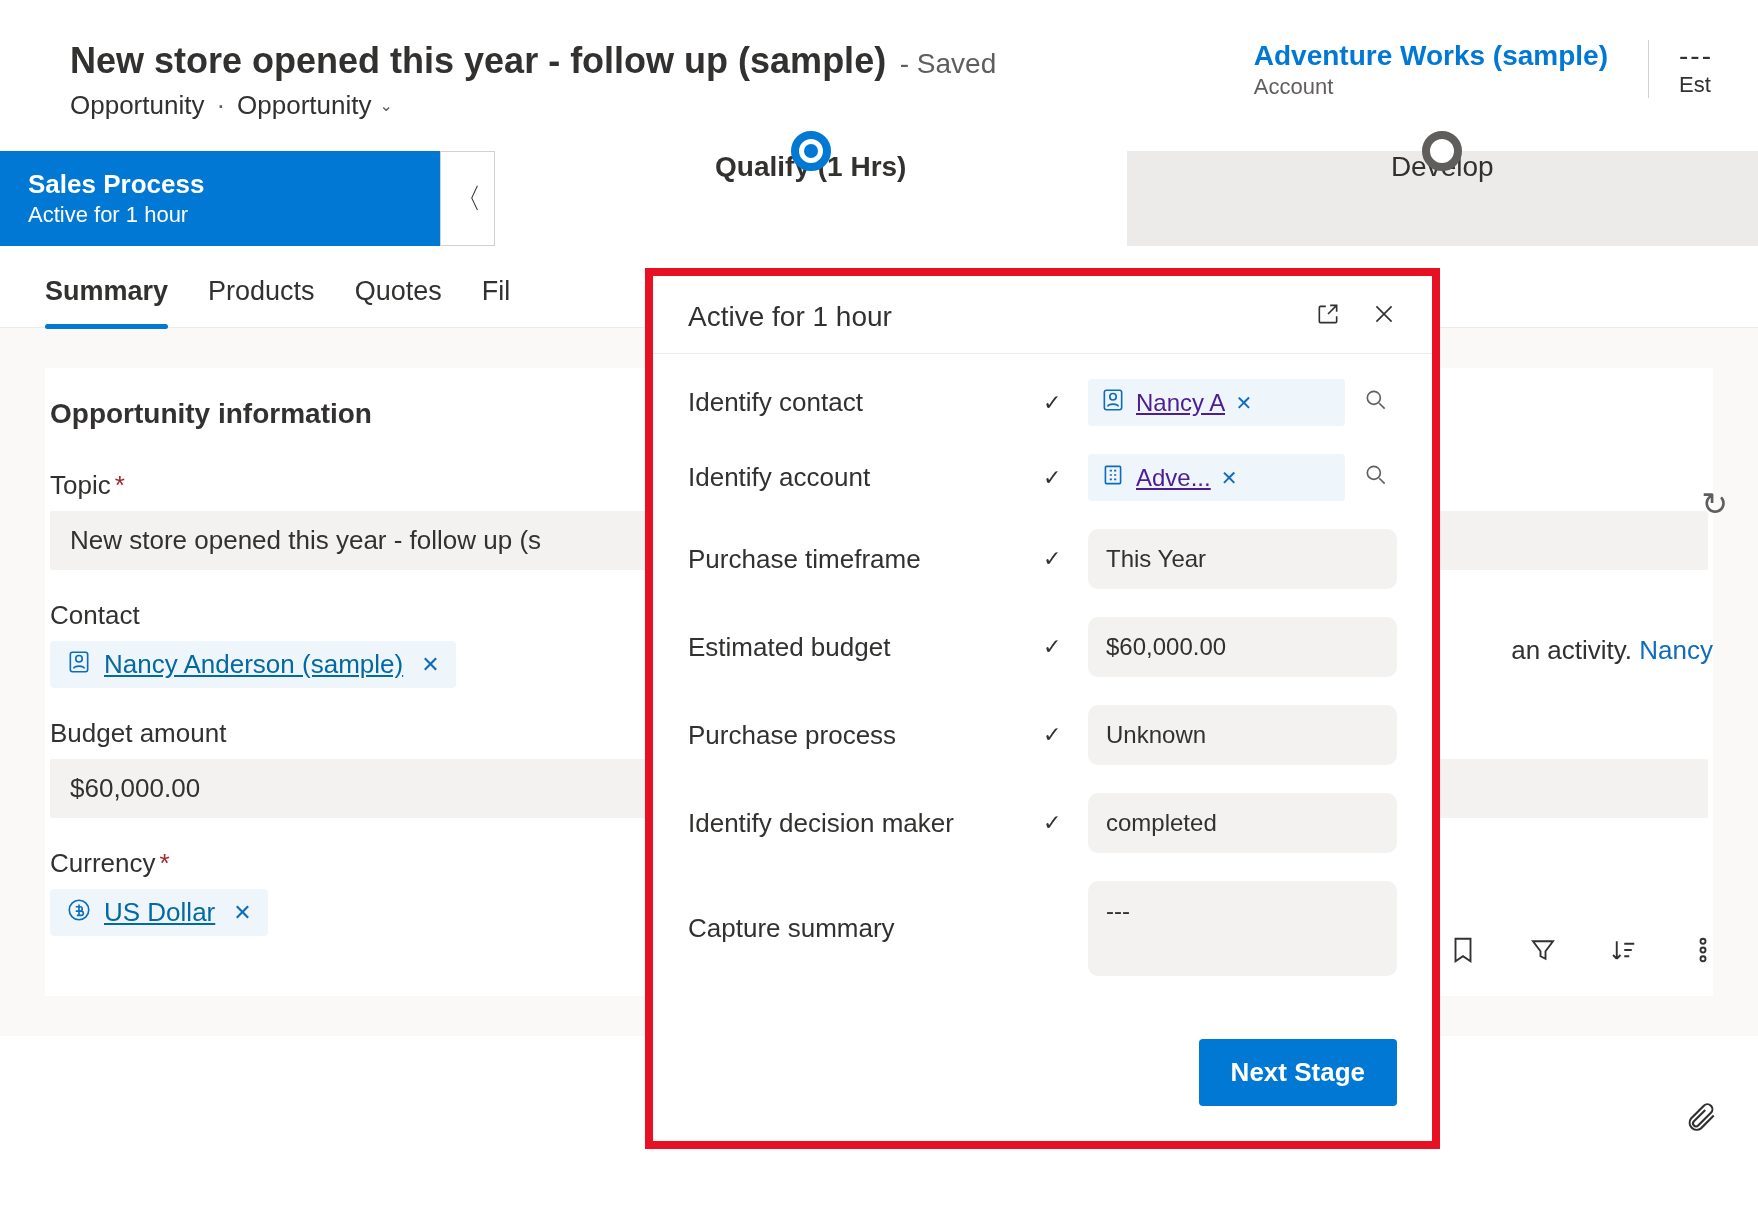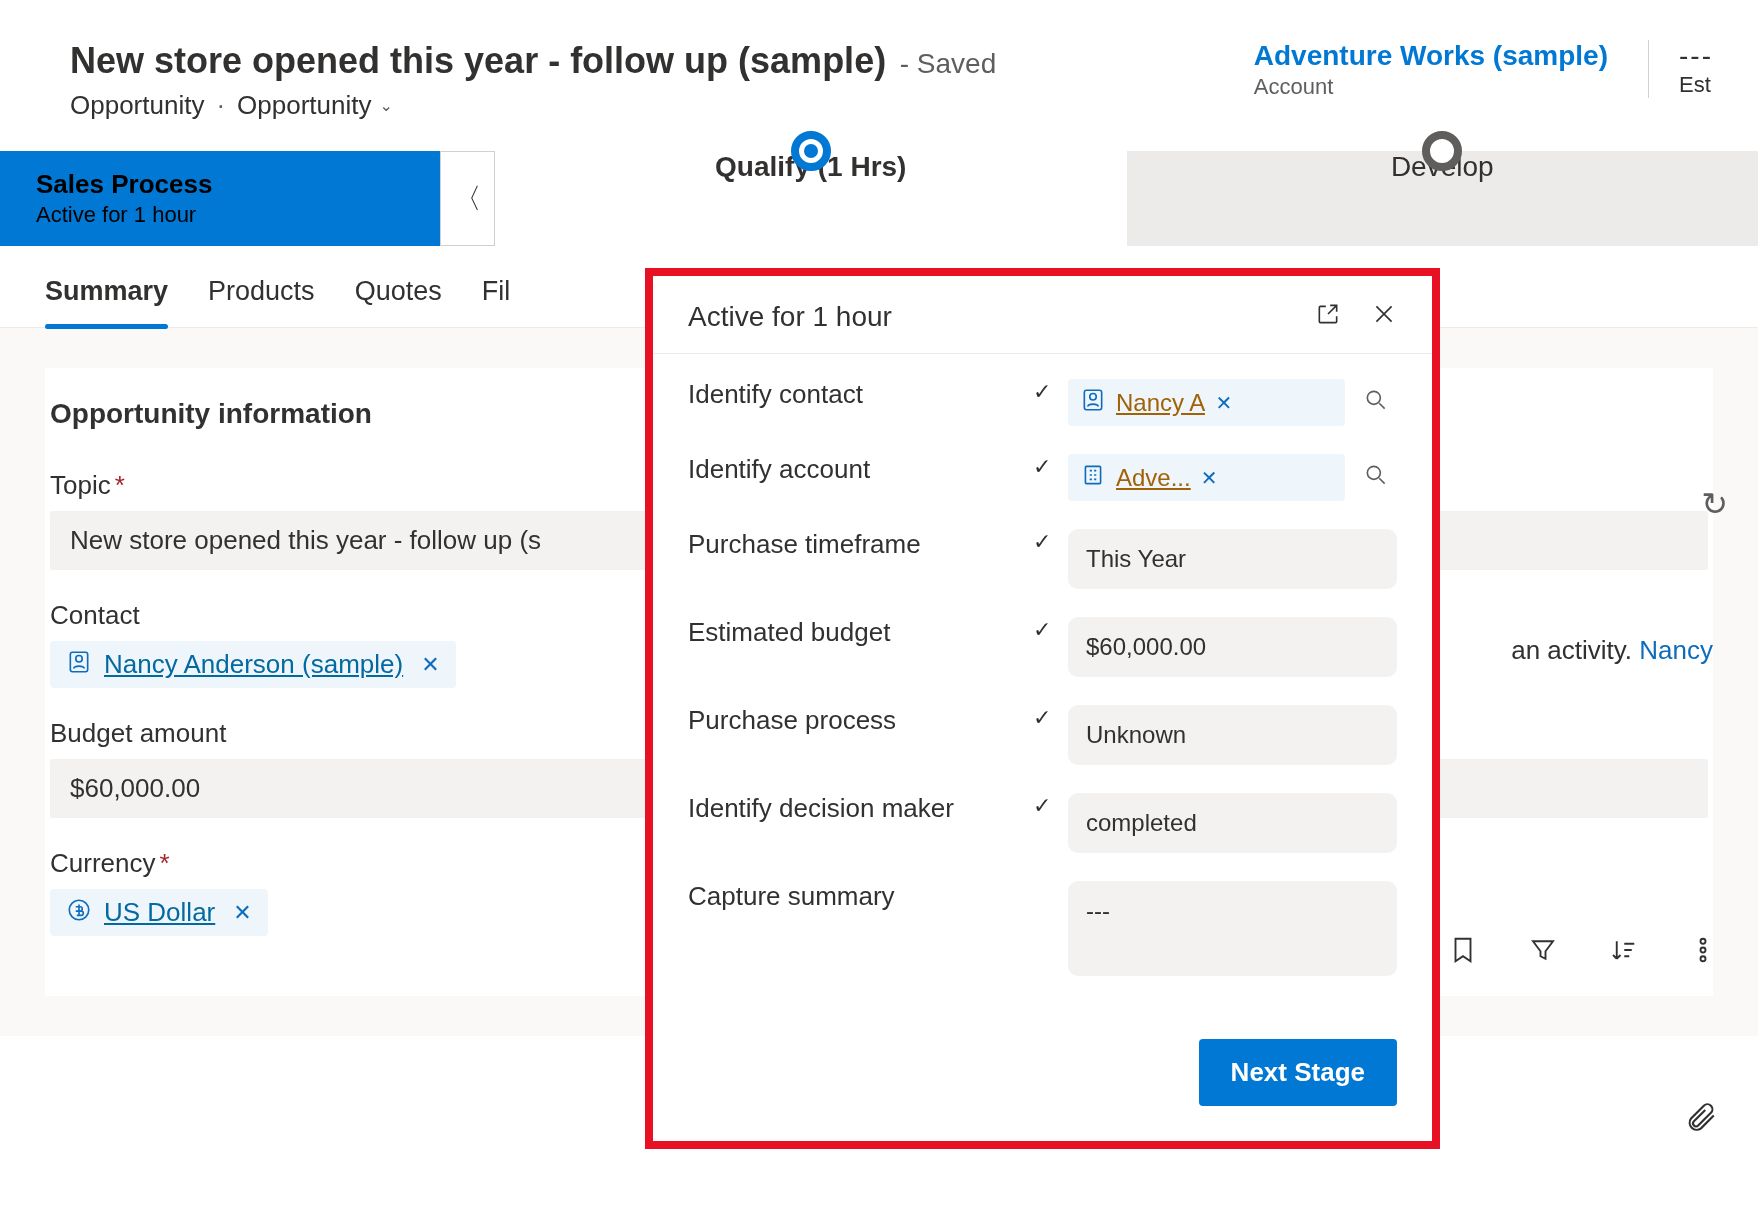--- a/index.html
+++ b/index.html
@@ -15,21 +15,21 @@
     .chevron-down { font-size: 16px; color: #605e5c; }
     
     .header-right { display: flex; gap: 40px; align-items: flex-start; }
     .account-block { text-align: left; }
     .account-link { color: #0078d4; font-size: 28px; font-weight: 600; text-decoration: none; }
     .account-label { color: #605e5c; font-size: 22px; margin-top: 2px; }
     .est-block { color: #323130; font-size: 22px; border-left: 1px solid #d2d0ce; padding-left: 30px; }
     .est-dash { font-size: 28px; letter-spacing: 2px; }
     
     .bpf-bar { display: flex; align-items: stretch; background: #edebe9; height: 95px; margin-top: 20px; position: relative; }
-    .bpf-process { background: #0078d4; color: #000000; padding: 12px 36px; display: flex; flex-direction: column; justify-content: center; width: 440px; }
+    .bpf-process { background: #0078d4; color: #ffffff; padding: 12px 28px; display: flex; flex-direction: column; justify-content: center; width: 440px; }
     .bpf-process-name { font-size: 26px; font-weight: 600; }
     .bpf-process-status { font-size: 22px; margin-top: 2px; }
     .bpf-collapse { background: #fff; border: 1px solid #d2d0ce; width: 55px; display: flex; align-items: center; justify-content: center; cursor: pointer; font-size: 28px; color: #323130; }
     
     .bpf-stages { flex: 1; display: flex; position: relative; }
     .bpf-stage { flex: 1; display: flex; justify-content: center; padding-bottom: 12px; position: relative; }
     .bpf-stage-label { font-size: 28px; font-weight: 600; }
     .bpf-stage.inactive .bpf-stage-label { font-weight: 400; }
     .bpf-stage .circle { position: absolute; top: -20px; left: 50%; transform: translateX(-50%); width: 40px; height: 40px; border-radius: 50%; background: #fff; }
     .bpf-stage.active .circle { border: 8px solid #0078d4; }
@@ -59,28 +59,28 @@
     .icon-row span { font-size: 30px; color: #323130; cursor: pointer; }
     .attach-icon { position: absolute; right: 40px; top: 1100px; font-size: 36px; color: #323130; cursor: pointer; }
     
     
     .flyout-wrap { position: absolute; top: 268px; left: 645px; width: 795px; border: 8px solid #e81123; background: #fff; z-index: 100; }
     .flyout-header { display: flex; justify-content: space-between; align-items: center; padding: 25px 35px 20px 35px; border-bottom: 1px solid #edebe9; }
     .flyout-title { font-size: 28px; }
     .flyout-actions { display: flex; gap: 30px; }
     .flyout-actions span { cursor: pointer; font-size: 24px; color: #323130; }
     .flyout-body { padding: 25px 35px 15px 35px; }
-    .flyout-row { display: flex; align-items: flex-start; margin-bottom: 28px; gap: 5px; }
+    .flyout-row { display: flex; align-items: center; margin-bottom: 28px; gap: 15px; }
     .flyout-label { width: 340px; font-size: 26px; }
     .flyout-check { width: 30px; font-size: 22px; color: #323130; }
     .flyout-value { flex: 1; background: #f3f2f1; padding: 16px 18px; font-size: 24px; border-radius: 10px; min-height: 50px; display: flex; align-items: center; }
     .flyout-value.tall { min-height: 95px; align-items: flex-start; }
     .flyout-lookup { flex: 1; display: flex; align-items: center; gap: 10px; }
     .flyout-lookup .chip { flex:1; display: inline-flex; align-items: center; gap: 10px; background: #eef5fb; padding: 8px 12px; border-radius: 4px; overflow:hidden; }
-    .flyout-lookup .chip a { color: #a16207; text-decoration: underline; font-size: 24px; white-space: nowrap; overflow: hidden; text-overflow: ellipsis; }
+    .flyout-lookup .chip a { color: #4c1d95; text-decoration: underline; font-size: 24px; white-space: nowrap; overflow: hidden; text-overflow: ellipsis; }
     .flyout-lookup .chip .x { color: #0f6cbd; cursor: pointer; }
     .flyout-lookup .search { color: #605e5c; font-size: 22px; cursor: pointer; padding: 0 8px; }
     .flyout-footer { display: flex; justify-content: flex-end; padding: 20px 35px 35px 35px; }
     .next-stage-btn { background: #0078d4; color: #fff; border: none; padding: 18px 32px; font-size: 26px; font-weight: 600; border-radius: 4px; cursor: pointer; }
     
     svg.ico { width: 26px; height: 26px; stroke: currentColor; fill: none; stroke-width: 1.5; }
     svg.ico-lg { width: 30px; height: 30px; }
   </style>
 </head>
 <body>

